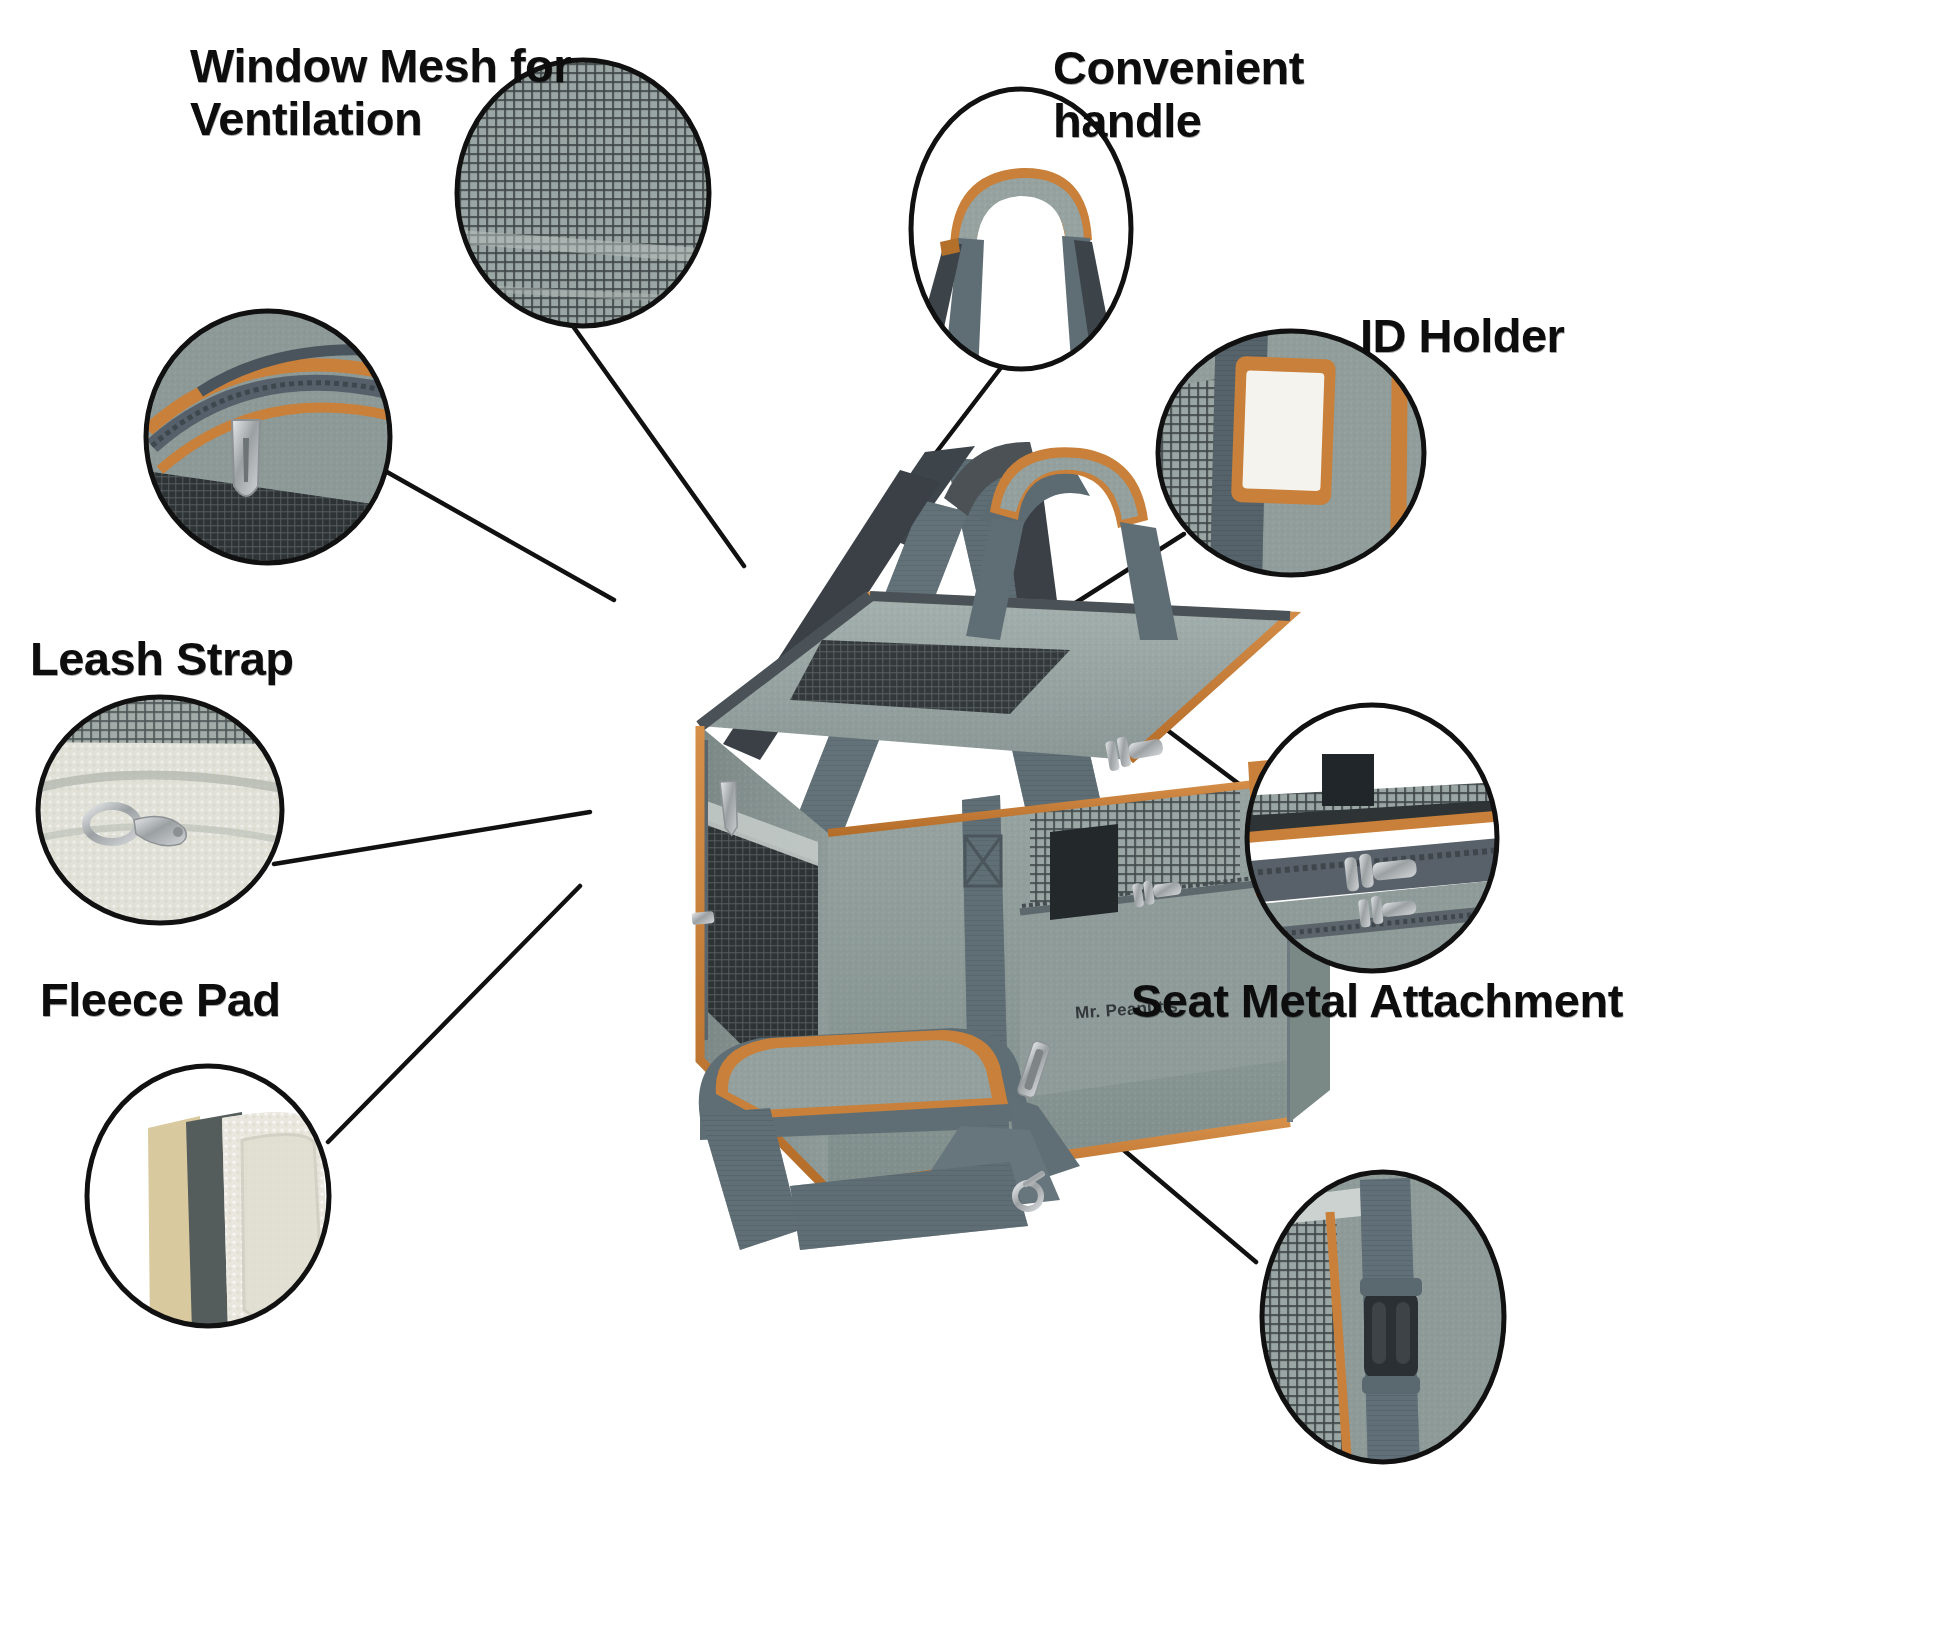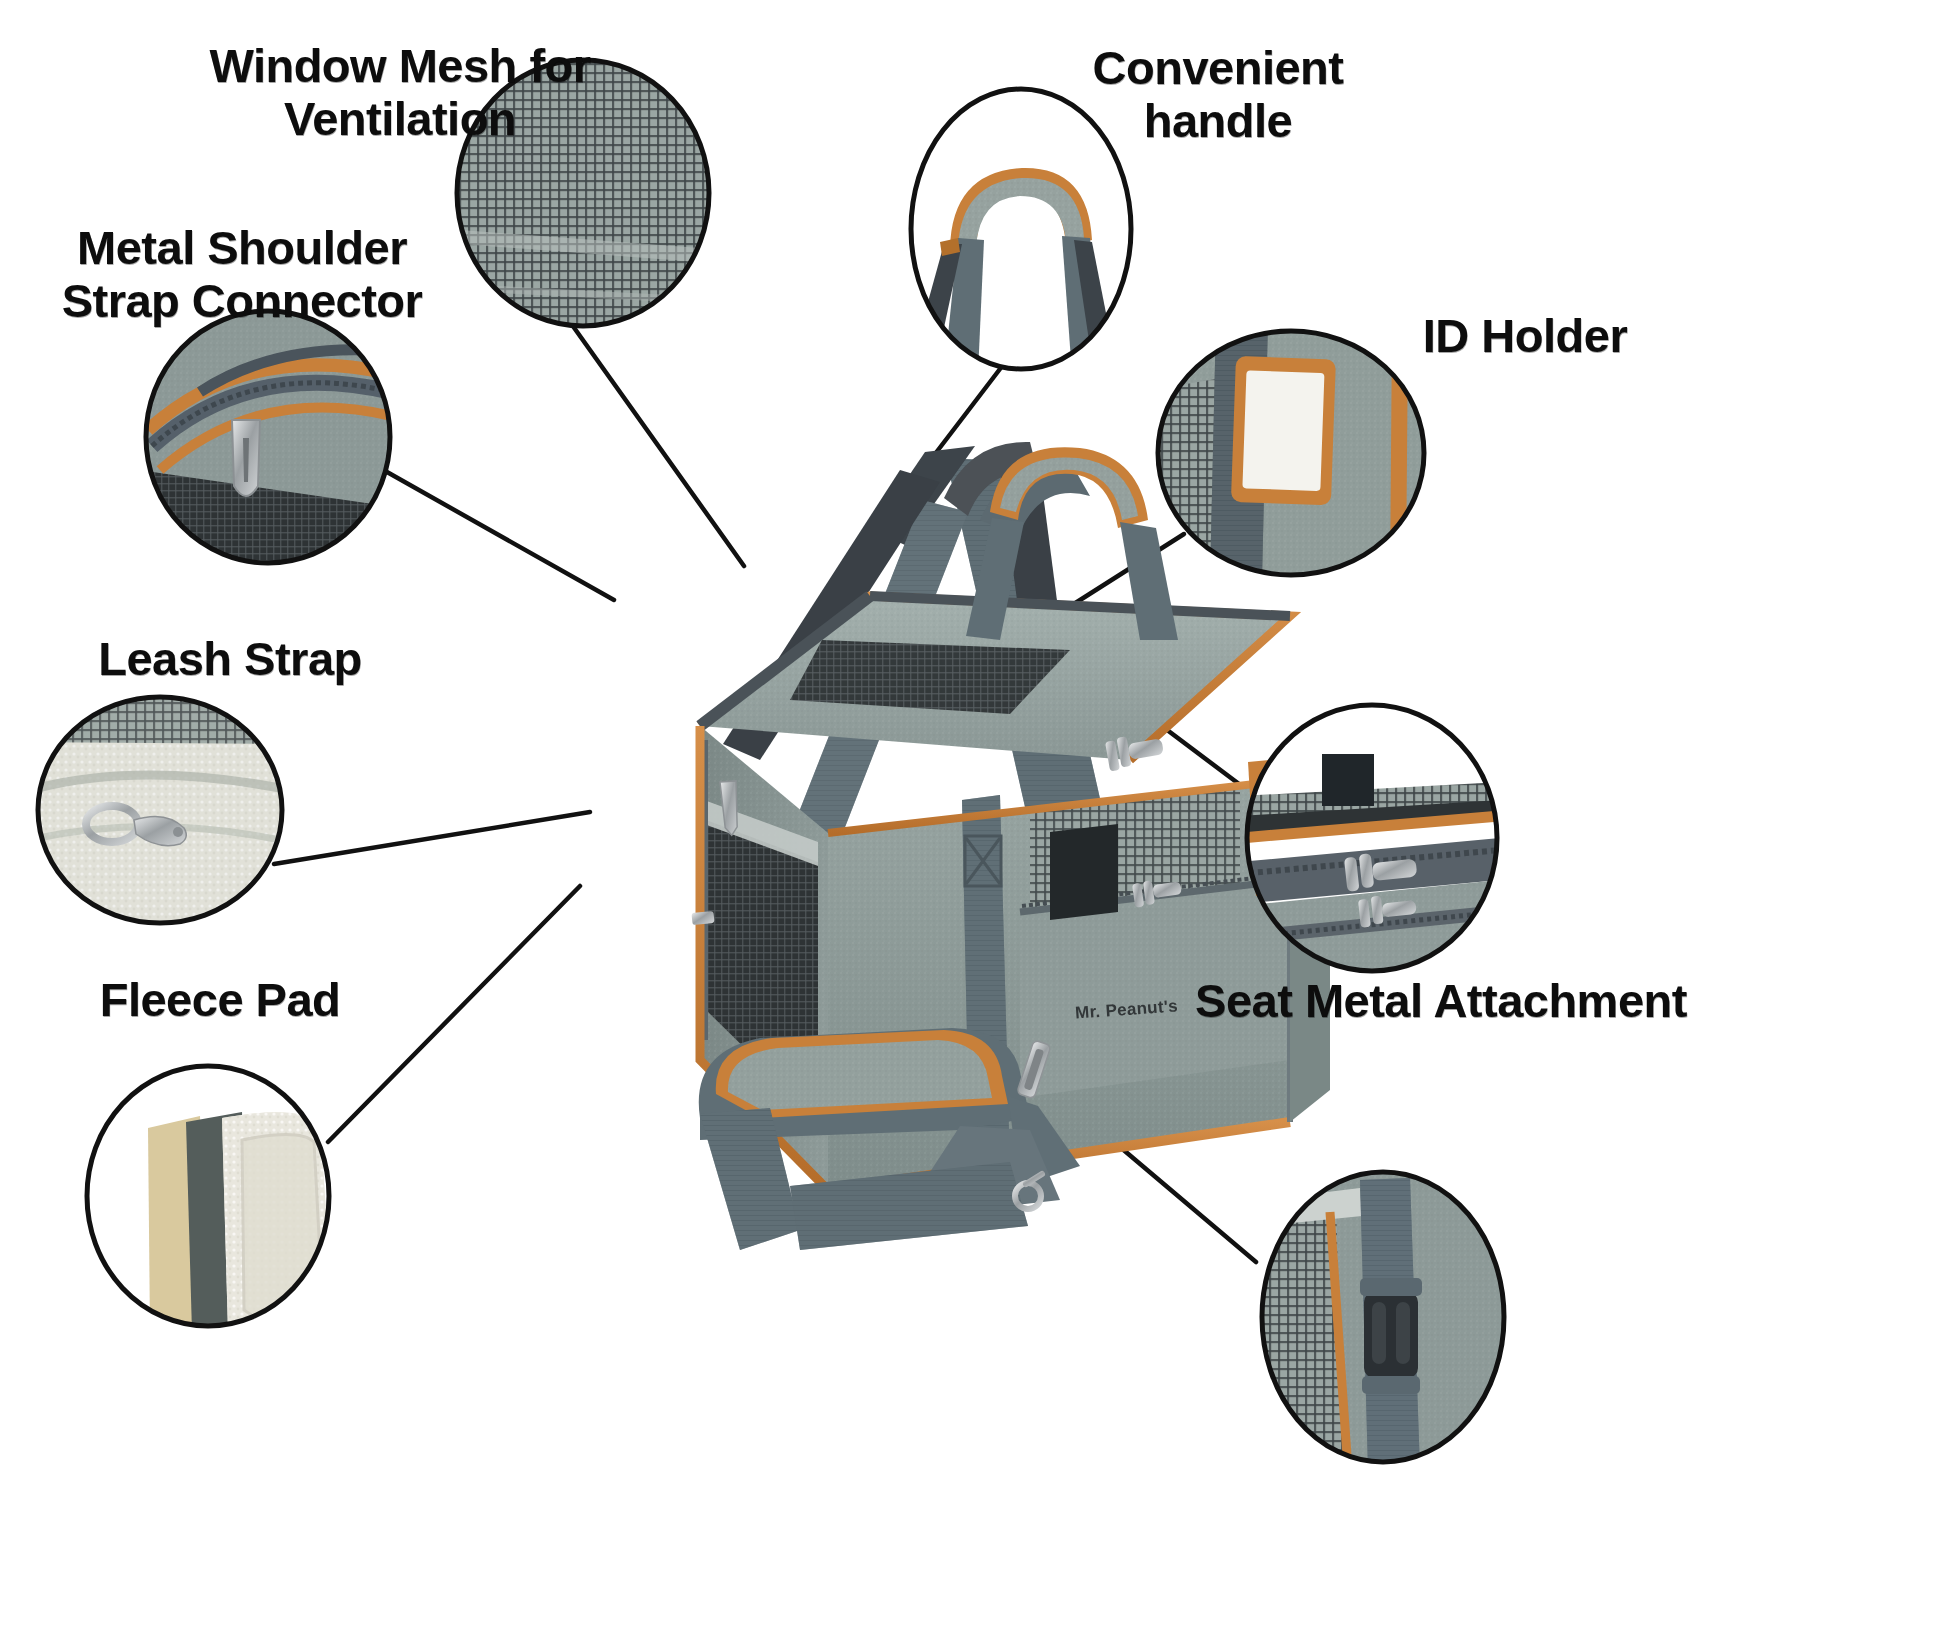--- a/index.html
+++ b/index.html
@@ -30,21 +30,20 @@
   .label {
     position: absolute;
     font-family: "Liberation Sans", sans-serif;
     font-weight: bold;
     color: #0d0d0d;
     letter-spacing: -0.5px;
     line-height: 1.12;
     white-space: pre-line;
     pointer-events: auto;
     text-shadow: 0.5px 0.5px 0 rgba(0,0,0,0.35);
-    text-align: center;
   }
   .l-big { font-size: 47px; }
   .brandmark {
     position: absolute;
     font-family: "Liberation Sans", sans-serif;
     font-size: 17px;
     font-weight: bold;
     color: #2b2f31;
     transform: rotate(-4deg);
     opacity: .92;
@@ -435,22 +434,20 @@
 
   </svg>
 
   <div class="brandmark" style="left:1075px; top:1000px;">Mr. Peanut's</div>
 
   <div id="labels">
 
     <div class="label l-big" style="left:190px; top:40px; width:420px;">Window Mesh for
 Ventilation</div>
 
-    <div class="label l-big" style="left:32px; top:222px; width:420px;">Metal Shoulder
-Strap Connector</div>
 
     <div class="label l-big" style="left:1053px; top:42px; width:330px;">Convenient
 handle</div>
 
     <div class="label l-big" style="left:1360px; top:310px; width:330px;">ID Holder</div>
 
 
     <div class="label l-big" style="left:30px; top:633px; width:400px;">Leash Strap</div>
 
     <div class="label l-big" style="left:40px; top:974px; width:360px;">Fleece Pad</div>

